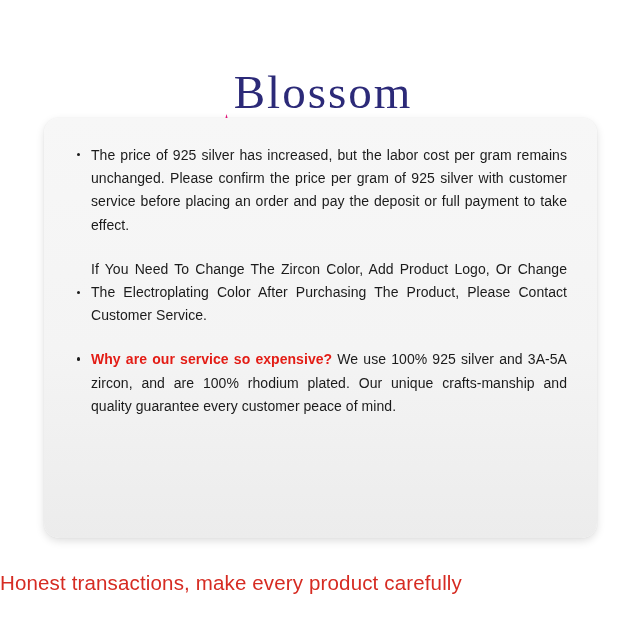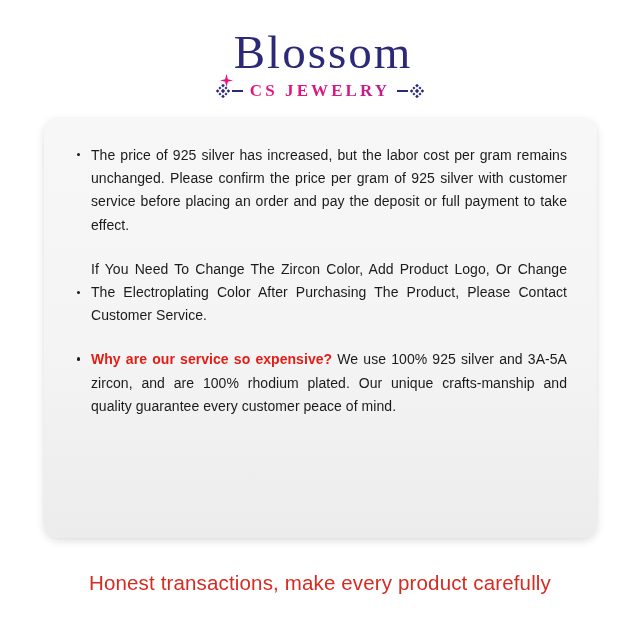--- a/index.html
+++ b/index.html
@@ -13,20 +13,21 @@
     font-family: "Liberation Sans", sans-serif;
     overflow: hidden;
     position: relative;
   }
 
   
   .logo-block {
     width: 640px;
     padding-top: 28px;
     text-align: center;
+    margin-top: 40px;
   }
   .brand-wordmark {
     position: relative;
     display: inline-block;
     font-family: "Liberation Serif", "DejaVu Serif", serif;
     font-size: 47px;
     line-height: 1.05;
     letter-spacing: 2.0px;
     color: #2c2a78;
     font-weight: 400;
@@ -123,21 +124,21 @@
     color: #e31c15;
     font-weight: 600;
   }
 
   
   .footer-line {
     position: absolute;
     left: 0;
     top: 570px;
     width: 640px;
-    text-align: center;
+    text-align: left;
     font-size: 20.5px;
     line-height: 26px;
     color: #d62b22;
     letter-spacing: 0.15px;
   }
 </style>
 </head>
 <body>
 
 <div class="logo-block">

